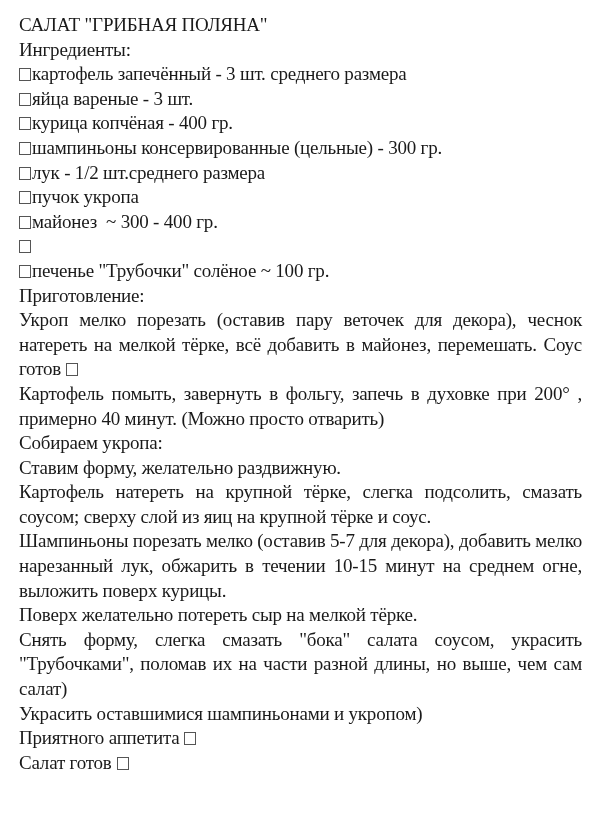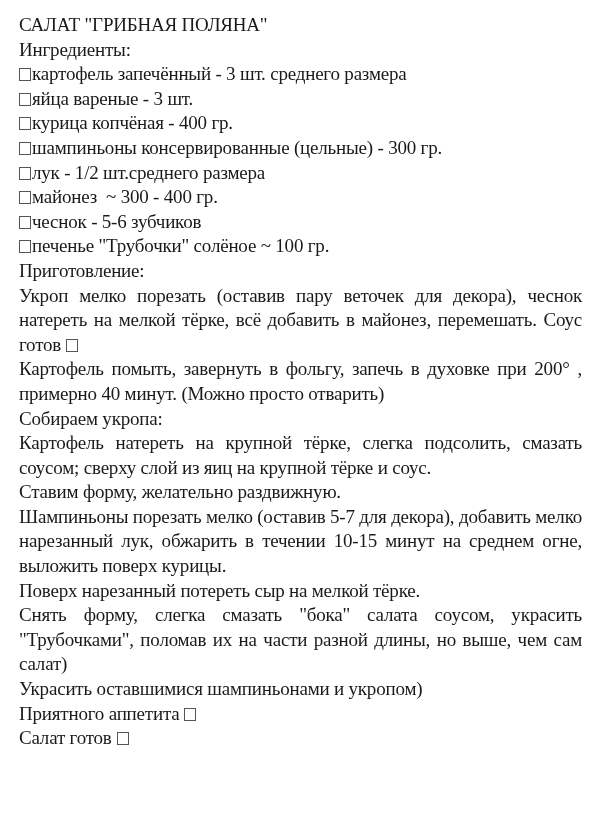--- a/index.html
+++ b/index.html
@@ -51,31 +51,32 @@
 
 <div class="doc">
   <span class="line">САЛАТ "ГРИБНАЯ ПОЛЯНА"</span>
   <span class="line">Ингредиенты:</span>
 
   <span class="line"><span class="box"></span><span>картофель запечённый - 3 шт. среднего размера</span></span>
   <span class="line"><span class="box"></span><span>яйца вареные - 3 шт.</span></span>
   <span class="line"><span class="box"></span><span>курица копчёная - 400 гр.</span></span>
   <span class="line"><span class="box"></span><span>шампиньоны консервированные (цельные) - 300 гр.</span></span>
   <span class="line"><span class="box"></span><span>лук - 1/2 шт.среднего размера</span></span>
+  <span class="line"><span class="box"></span><span>пучок укропа</span></span>
   <span class="line"><span class="box"></span><span style="white-space: pre;">майонез  ~ 300 - 400 гр.</span></span>
-  <span class="line"><span class="box"></span><span>чеснок - 5-6 зубчиков</span></span>
+  <span class="line"><span class="box"></span></span>
   <span class="line"><span class="box"></span><span>печенье "Трубочки" солёное ~ 100 гр.</span></span>
 
   <span class="line">Приготовление:</span>
   <span class="para"><span>Укроп мелко порезать (оставив пару веточек для декора), чеснок натереть на мелкой тёрке, всё добавить в майонез, перемешать. Соус готов</span><span class="box box-after"></span></span>
   <span class="para">Картофель помыть, завернуть в фольгу, запечь в духовке при 200° , примерно 40 минут. (Можно просто отварить)</span>
 
   <span class="line">Собираем укропа:</span>
+  <span class="para">Ставим форму, желательно раздвижную.</span>
   <span class="para">Картофель натереть на крупной тёрке, слегка подсолить, смазать соусом; сверху слой из яиц на крупной тёрке и соус.</span>
-  <span class="para">Ставим форму, желательно раздвижную.</span>
   <span class="para">Шампиньоны порезать мелко (оставив 5-7 для декора), добавить мелко нарезанный лук, обжарить в течении 10-15 минут на среднем огне, выложить поверх курицы.</span>
-  <span class="para">Поверх нарезанный потереть сыр на мелкой тёрке.</span>
+  <span class="para">Поверх желательно потереть сыр на мелкой тёрке.</span>
   <span class="para">Снять форму, слегка смазать "бока" салата соусом, украсить "Трубочками", поломав их на части разной длины, но выше, чем сам салат)</span>
   <span class="para">Украсить оставшимися шампиньонами и укропом)</span>
 
   <span class="line"><span>Приятного аппетита</span><span class="box box-after"></span></span>
   <span class="line"><span>Салат готов</span><span class="box box-after"></span></span>
 </div>
 
 </body></html>

